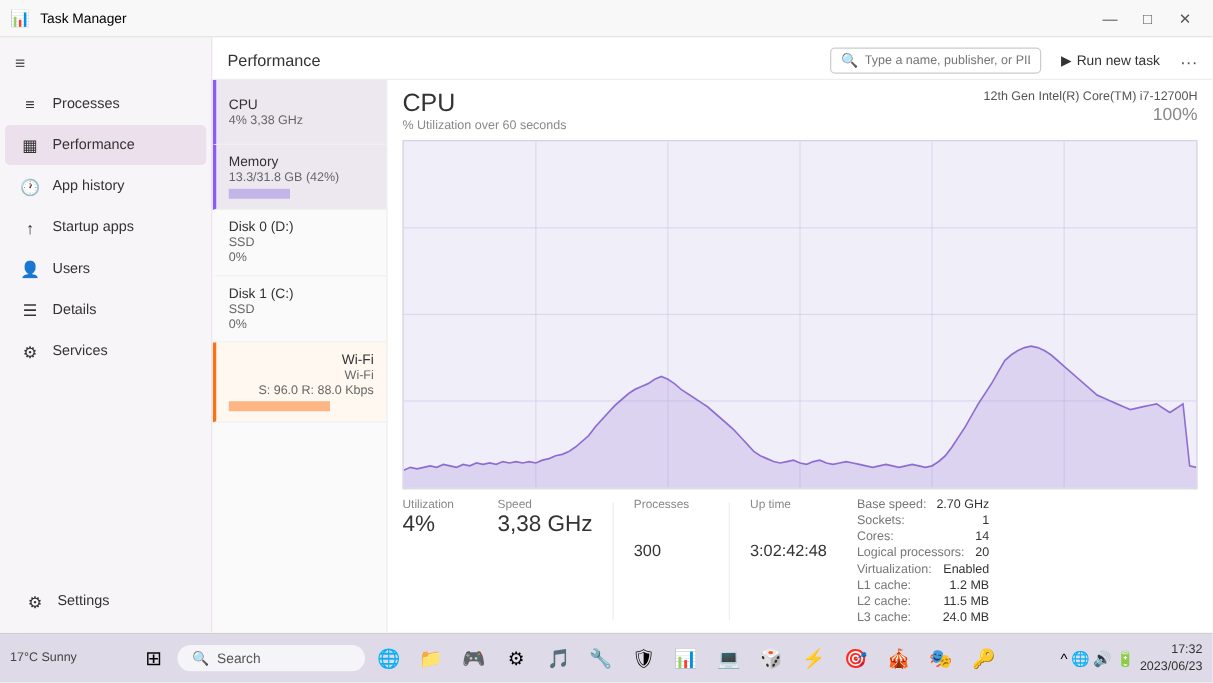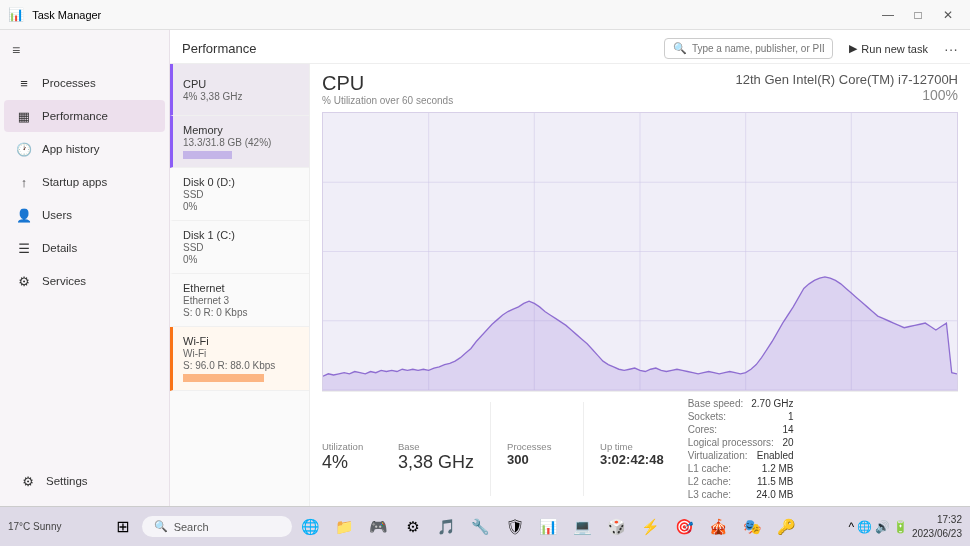--- a/index.html
+++ b/index.html
@@ -152,21 +152,21 @@
       cursor: pointer;
       border-left: 3px solid transparent;
       border-bottom: 1px solid #f0f0f0;
       min-height: 52px;
       display: flex;
       flex-direction: column;
       justify-content: center;
     }
     .device-item.active { background: #ede8f0; border-left-color: #8b5cf6; }
     .device-item.active-memory { background: #ede8f0; border-left-color: #8b5cf6; }
-    .device-item.active-wifi { background: #fff8f0; border-left-color: #f97316; }
+    .device-item.active-wifi { background: #fff8f0; border-left-color: #f97316; text-align: right; }
     .device-name { font-size: 11px; font-weight: 500; color: #333; }
     .device-sub { font-size: 10px; color: #666; margin-top: 1px; }
     .device-mini-bar {
       width: 100%;
       height: 8px;
       background: linear-gradient(to right, #c4b5e8 42%, transparent 42%);
       margin-top: 5px;
     }
 
     
@@ -181,21 +181,21 @@
       display: flex;
       justify-content: space-between;
       margin-bottom: 2px;
     }
     .chart-main-title {
       font-size: 20px;
       font-weight: 300;
       color: #333;
     }
     .chart-device-name {
-      font-size: 13px;
+      font-size: 10px;
       color: #555;
       text-align: right;
     }
     .chart-subtitle {
       font-size: 10px;
       color: #888;
       margin-bottom: 4px;
     }
     .chart-percent {
       font-size: 14px;
@@ -211,23 +211,23 @@
       border: 1px solid #d8d0e8;
       position: relative;
       overflow: hidden;
       min-height: 0;
     }
     .chart-svg-container svg {
       width: 100%;
       height: 100%;
     }
     .stat-block { min-width: 60px; }
-    .stat-label { font-size: 9.5px; color: #888; margin-top: 43px; }
+    .stat-label { font-size: 9.5px; color: #888; }
     .stat-value { font-size: 18px; font-weight: 300; color: #333; line-height: 1.2; }
-    .stat-value-small { font-size: 13px; font-weight: 700; color: #333; }
+    .stat-value-small { font-size: 13px; font-weight: 400; color: #333; margin-top: 24px; }
 
     .stats-detail-col {
       display: flex;
       flex-direction: column;
       gap: 2px;
       min-width: 100px;
     }
     .stats-detail-row {
       display: flex;
       justify-content: space-between;
@@ -392,26 +392,20 @@
             <div class="device-item">
     <div class="device-name">Disk 0 (D:)</div>
     <div class="device-sub">SSD</div>
               <div class="device-sub">0%</div>
 
   </div>
             <div class="device-item">
     <div class="device-name">Disk 1 (C:)</div>
     <div class="device-sub">SSD</div>
               <div class="device-sub">0%</div>
-
-  </div>
-            <div class="device-item">
-    <div class="device-name">Ethernet</div>
-    <div class="device-sub">Ethernet 3</div>
-              <div class="device-sub">S: 0 R: 0 Kbps</div>
 
   </div>
             <div class="device-item active-wifi">
     <div class="device-name">Wi-Fi</div>
     <div class="device-sub">Wi-Fi</div>
               <div class="device-sub">S: 96.0 R: 88.0 Kbps</div>
     <div style="height:8px;margin-top:3px;background:linear-gradient(to right, #f97316 70%, transparent 70%);opacity:0.5;"></div>
   </div>
           </div>
 
@@ -473,21 +467,21 @@
                        L575,185 L580,188 L585,185 L590,182 L595,225 L600,226" fill="none" stroke="rgba(120,80,200,0.8)" stroke-width="1.2"></path>
             </svg>
           </div>
 
           <div style="display:flex; gap:16px; padding:6px 0 2px; border-top:1px solid #eee; flex-wrap:wrap;">
             <div class="stat-block">
               <div class="stat-label">Utilization</div>
               <div class="stat-value">4%</div>
             </div>
             <div class="stat-block">
-              <div class="stat-label">Base</div>
+              <div class="stat-label">Speed</div>
               <div class="stat-value">3,38 GHz</div>
             </div>
             <div style="width:1px; background:#eee; margin: 4px 0;"></div>
             <div style="display:flex; gap:12px;">
               <div class="stat-block">
                 <div class="stat-label">Processes</div>
                 <div class="stat-value-small">300</div>
               </div>
             </div>
             <div style="width:1px; background:#eee; margin: 4px 0;"></div>

